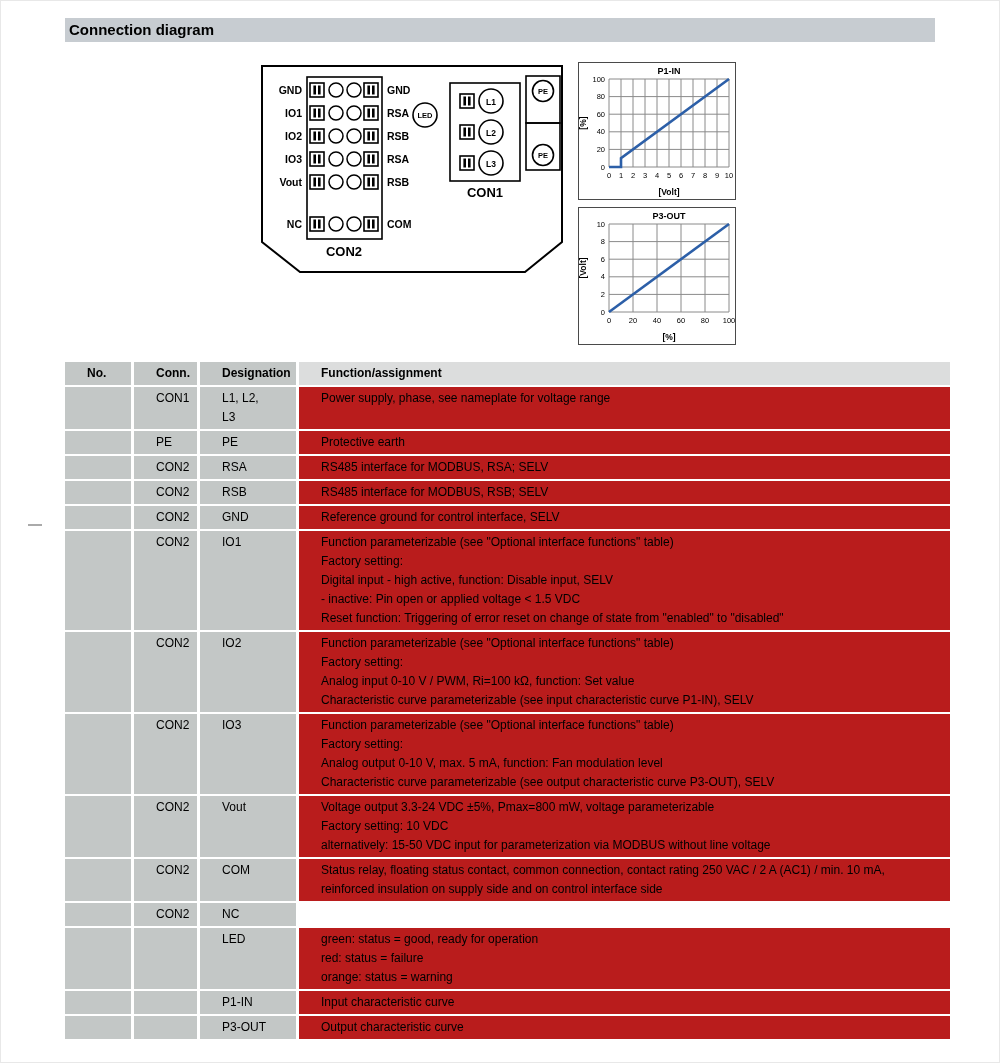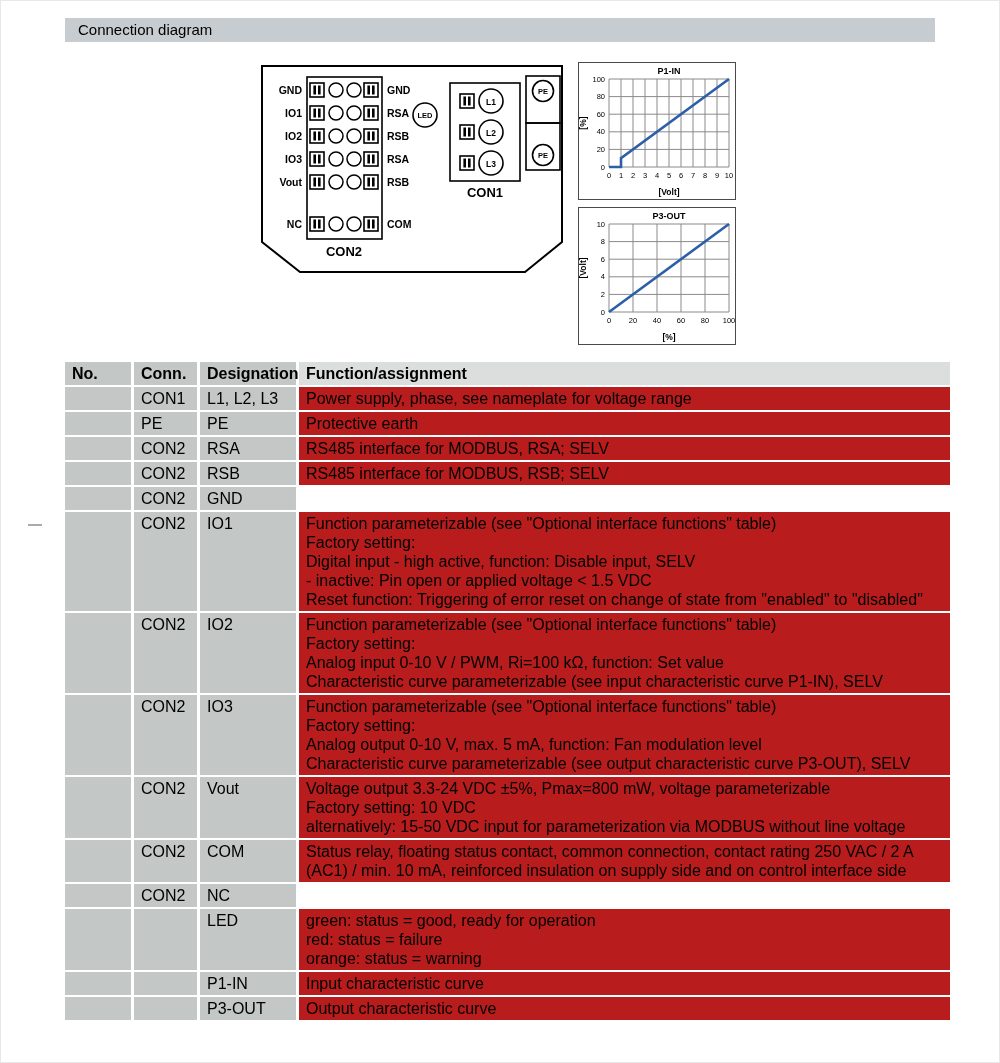--- a/index.html
+++ b/index.html
@@ -16,22 +16,22 @@
   }
   .content {
     position: absolute;
     left: 65px;
     top: 18px;
     width: 885px;
   }
   .section-header {
     background: #c7ccd1;
     font-size: 15px;
-    font-weight: normal;
-    padding: 3px 8px 4px 13px;
+    font-weight: bold;
+    padding: 3px 8px 4px 4px;
     width: 870px;
     height: 24px;
     line-height: 17px;
   }
   .diagram-section {
     position: relative;
     height: 320px;
   }
   .device-svg { position: absolute; left: 195px; top: 22px; }
   .chart-box { position: absolute; left: 513px; background: #fff; }
@@ -42,22 +42,22 @@
     left: 28px;
     top: 524px;
     width: 14px;
     height: 0;
     border-top: 2px solid #aaa;
   }
   
   .ctable { display: flex; flex-direction: column; gap: 2px; width: 885px; }
   .trow { display: grid; grid-template-columns: 66px 63px 96px 1fr; column-gap: 3px; }
   .tcell {
-    padding: 2px 7px;
-    font-size: 16px;
+    padding: 2px 22px;
+    font-size: 12px;
     line-height: 19px;
     white-space: normal;
   }
   .gray  { background: #c3c7c6; }
   .light { background: #b91c1c; }
   .thead .tcell { font-weight: bold; }
   .thead .func  { background: #dcdddd; }
   svg text { font-family: "Liberation Sans", sans-serif; }
 </style>
 </head>
@@ -271,20 +271,23 @@
         <div class="tcell gray">CON2</div>
         <div class="tcell gray">RSB</div>
         <div class="tcell light">
           <div>RS485 interface for MODBUS, RSB; SELV</div>
         </div>
       </div>
       <div class="trow">
         <div class="tcell gray"></div>
         <div class="tcell gray">CON2</div>
         <div class="tcell gray">GND</div>
+        <div class="tcell light">
+          <div>Reference ground for control interface, SELV</div>
+        </div>
       </div>
       <div class="trow">
         <div class="tcell gray"></div>
         <div class="tcell gray">CON2</div>
         <div class="tcell gray">IO1</div>
         <div class="tcell light">
           <div>Function parameterizable (see "Optional interface functions" table)</div>
           <div>Factory setting:</div>
           <div>Digital input - high active, function: Disable input, SELV</div>
           <div>- inactive: Pin open or applied voltage &lt; 1.5 VDC</div>

